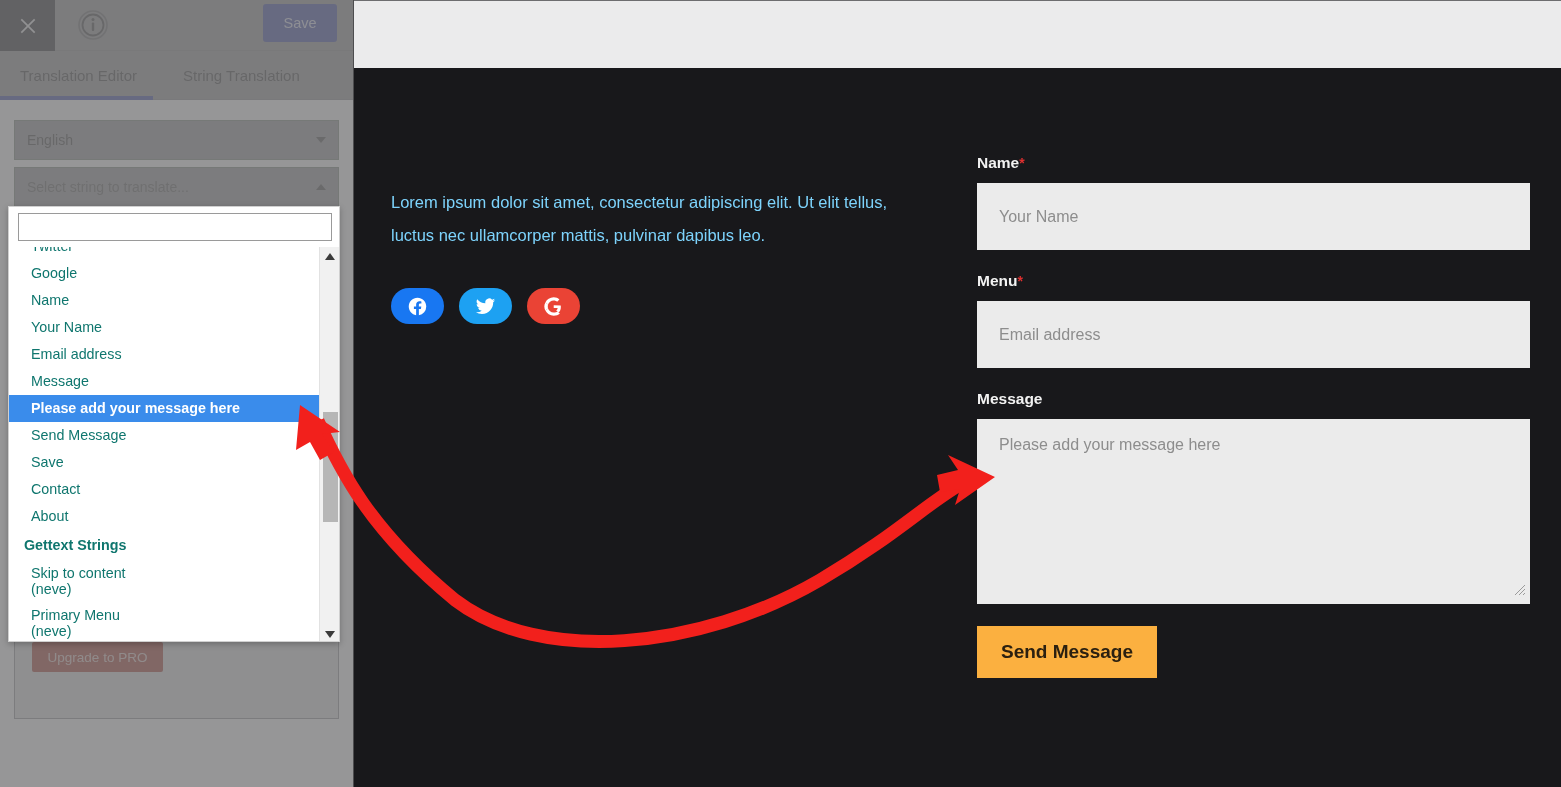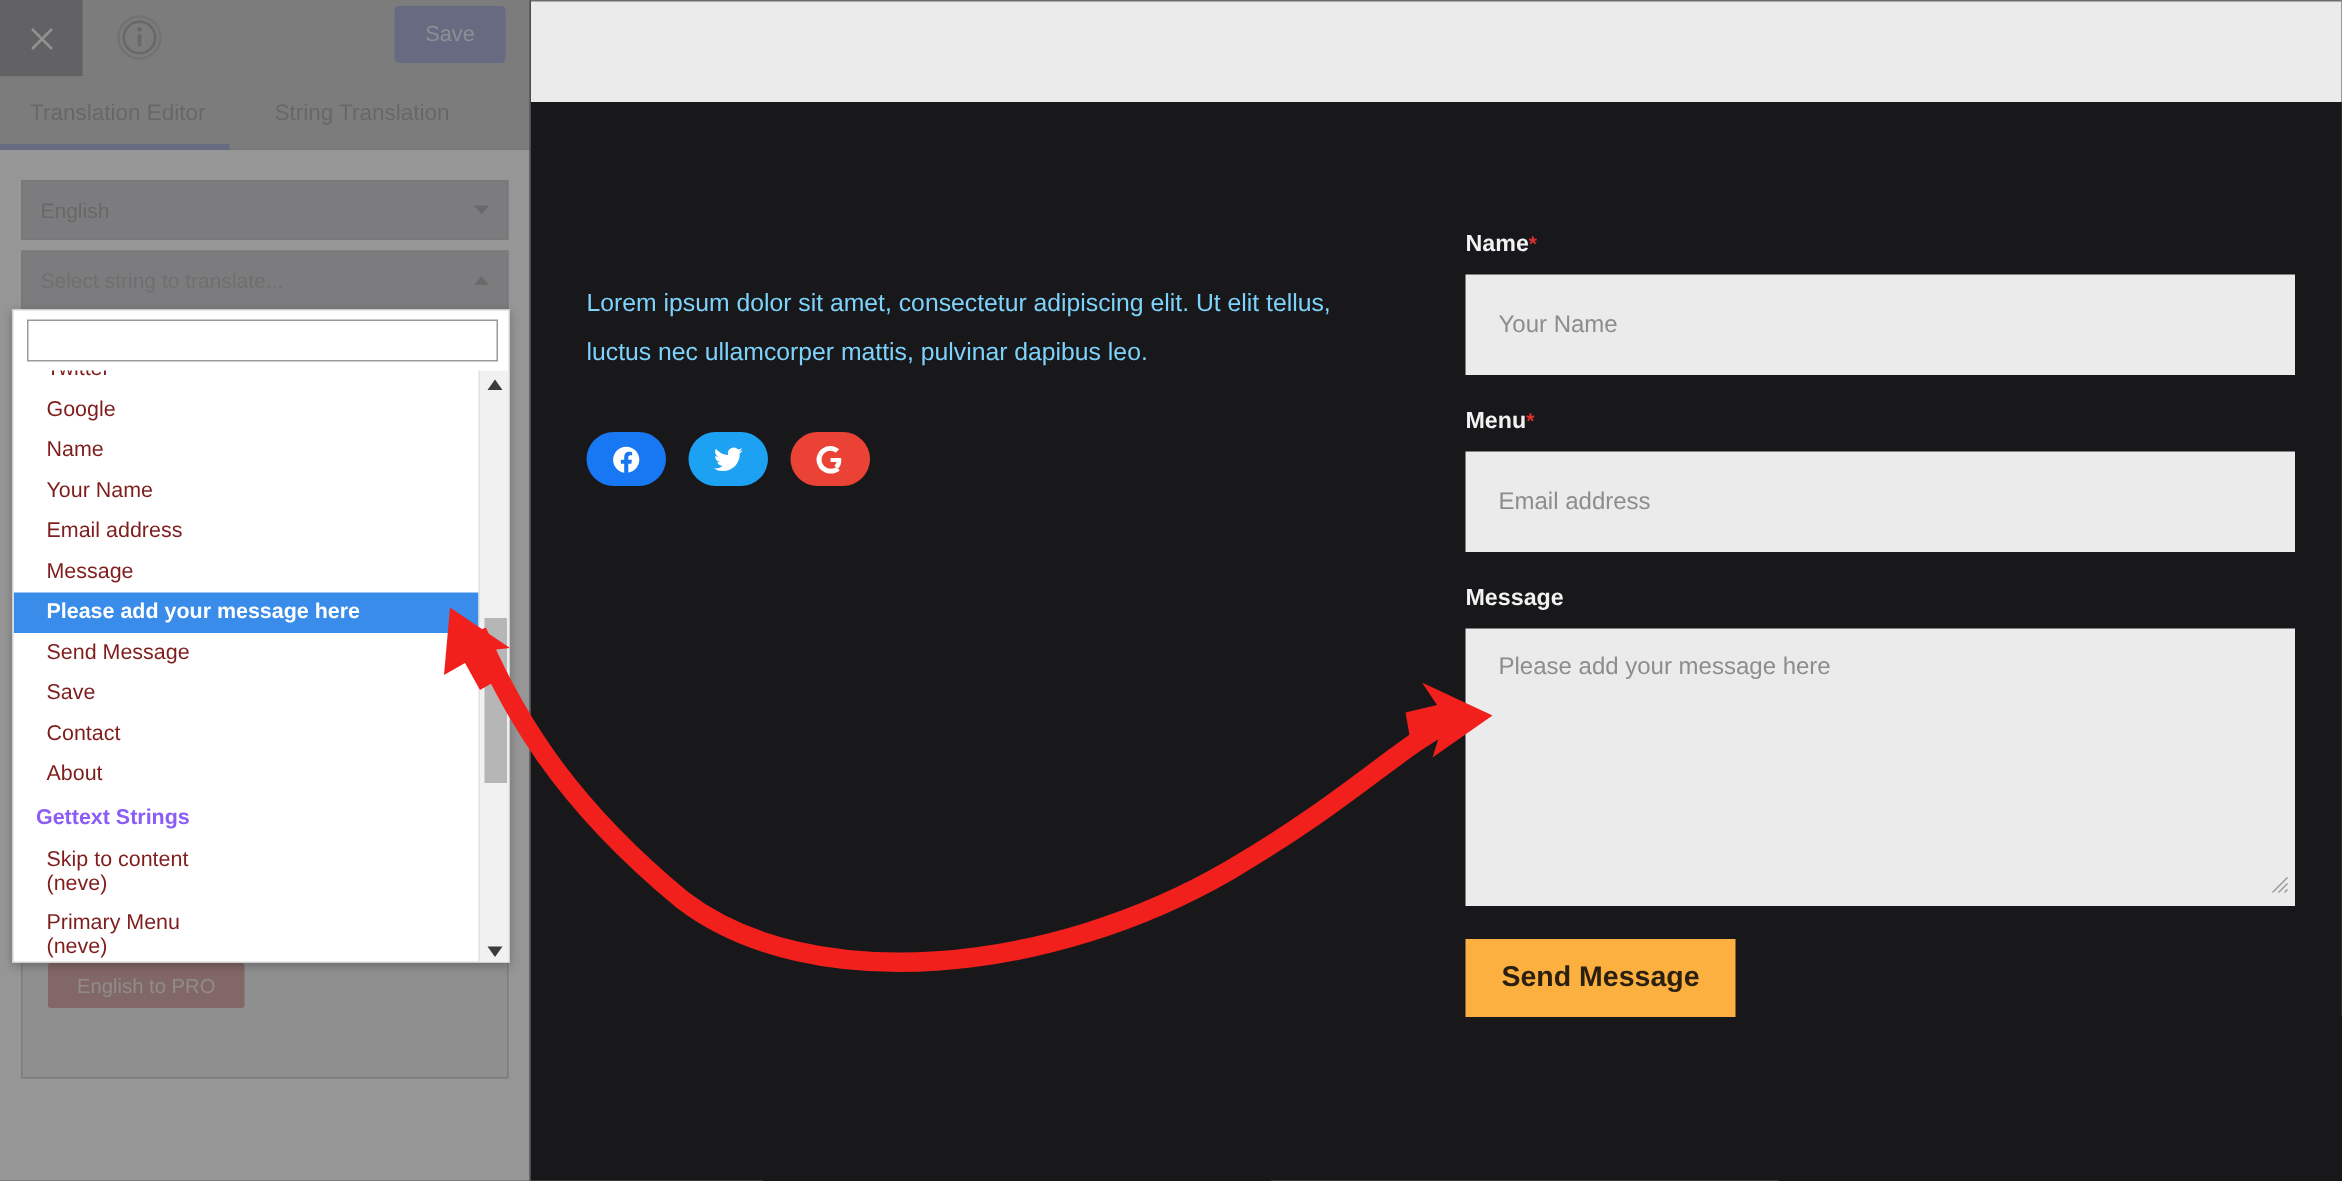--- a/index.html
+++ b/index.html
@@ -143,33 +143,33 @@
     width: 332px; height: 396px;
     overflow: hidden;
   }
   #dd-scrollport {
     position: absolute; left: 0; top: 0; right: 20px; bottom: 0;
     overflow: hidden;
   }
   .dd-item {
     padding: 4px 0 4px 22px;
     font-size: 14.3px;
-    color: #7f1d1d;
+    color: #0f766e;
     line-height: 19px;
     cursor: pointer;
     white-space: nowrap;
   }
   .dd-item.selected {
     background: #3a8ceb;
     color: #ffffff;
     font-weight: bold;
   }
   .dd-item.header {
     font-weight: bold;
-    color: #8b5cf6;
+    color: #0f766e;
     padding-left: 15px;
     padding-top: 6px;
     padding-bottom: 5px;
   }
   .dd-item.twoline { line-height: 16px; padding-top: 5px; padding-bottom: 5px; }
   .dd-item.clipped-top { margin-top: -14px; }
 
   
   #dd-scrollbar {
     position: absolute; right: 0; top: 40px;
@@ -336,21 +336,21 @@
       </div>
       <div class="lp-select muted">
         <span>Select string to translate...</span>
         <span class="caret caret-up"></span>
       </div>
     </div>
 
     <div id="lp-box"></div>
 
     <div id="pro-box"></div>
-    <button id="upgrade-pro">English to PRO</button>
+    <button id="upgrade-pro">Upgrade to PRO</button>
 
   </div>
 
   <div id="left-dim"></div>
 
   <div id="dropdown">
     <input id="dd-search" type="text" placeholder="" style="">
 
     <div id="dd-list">
       <div id="dd-scrollport">

